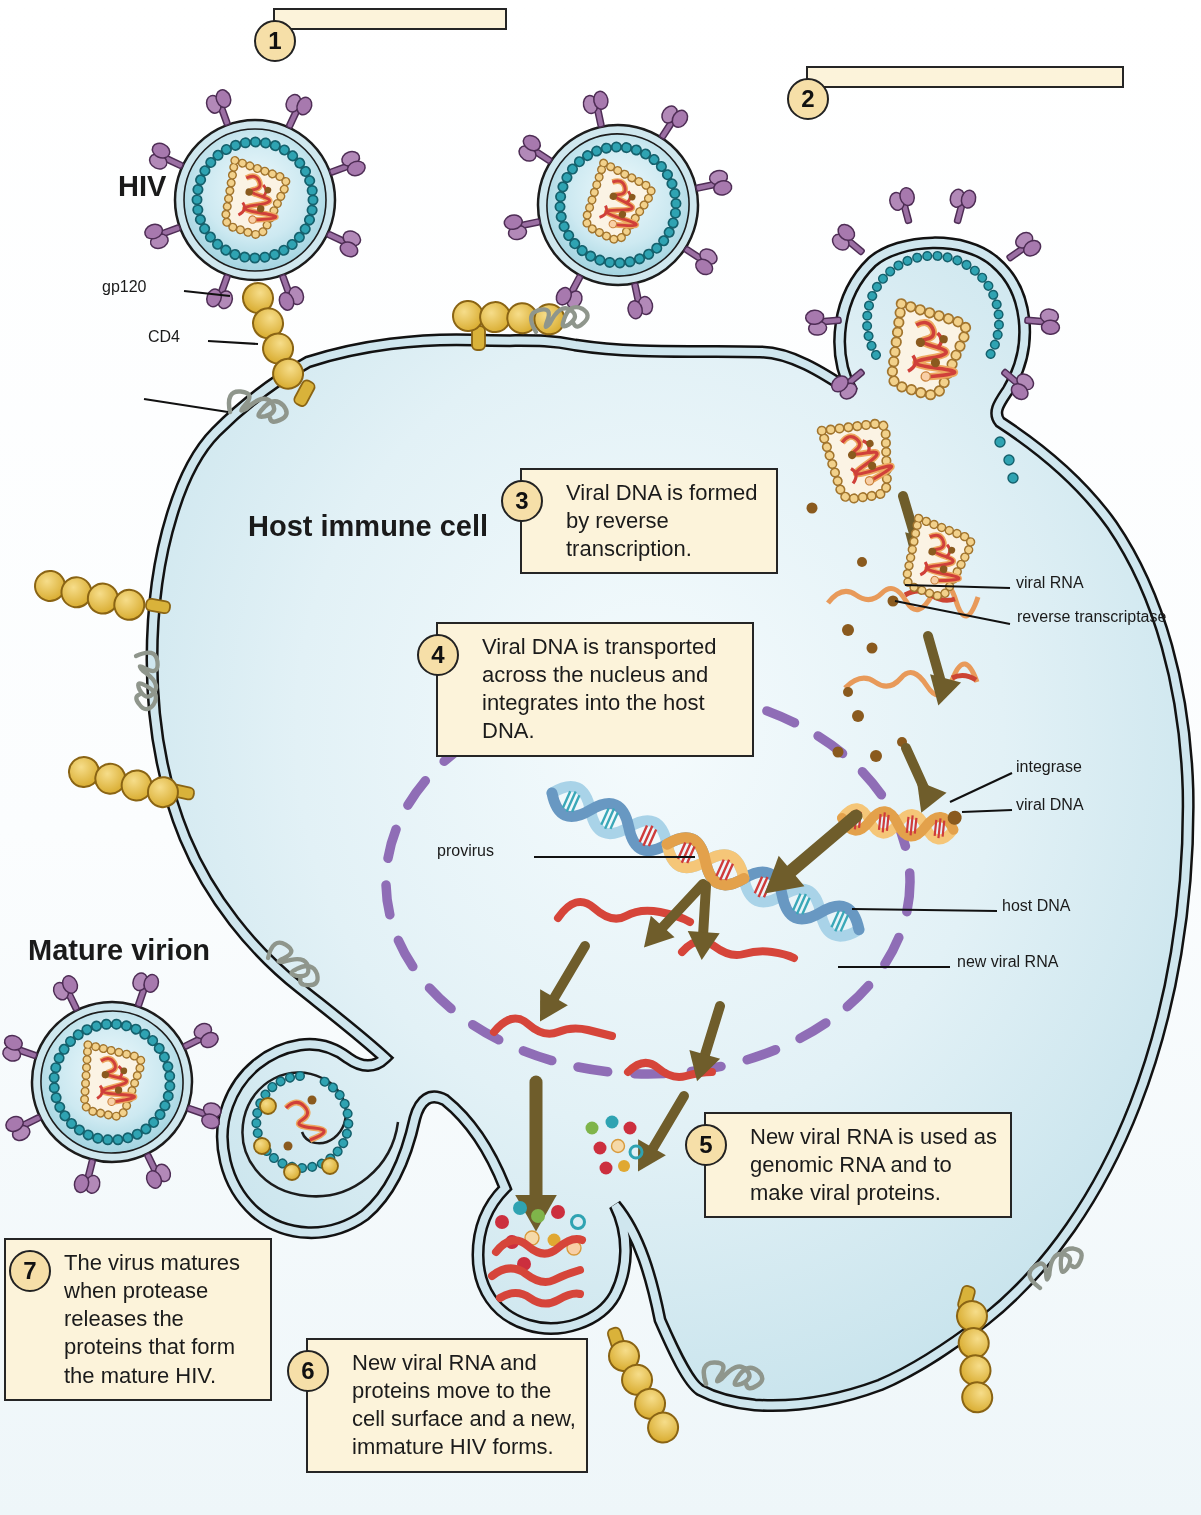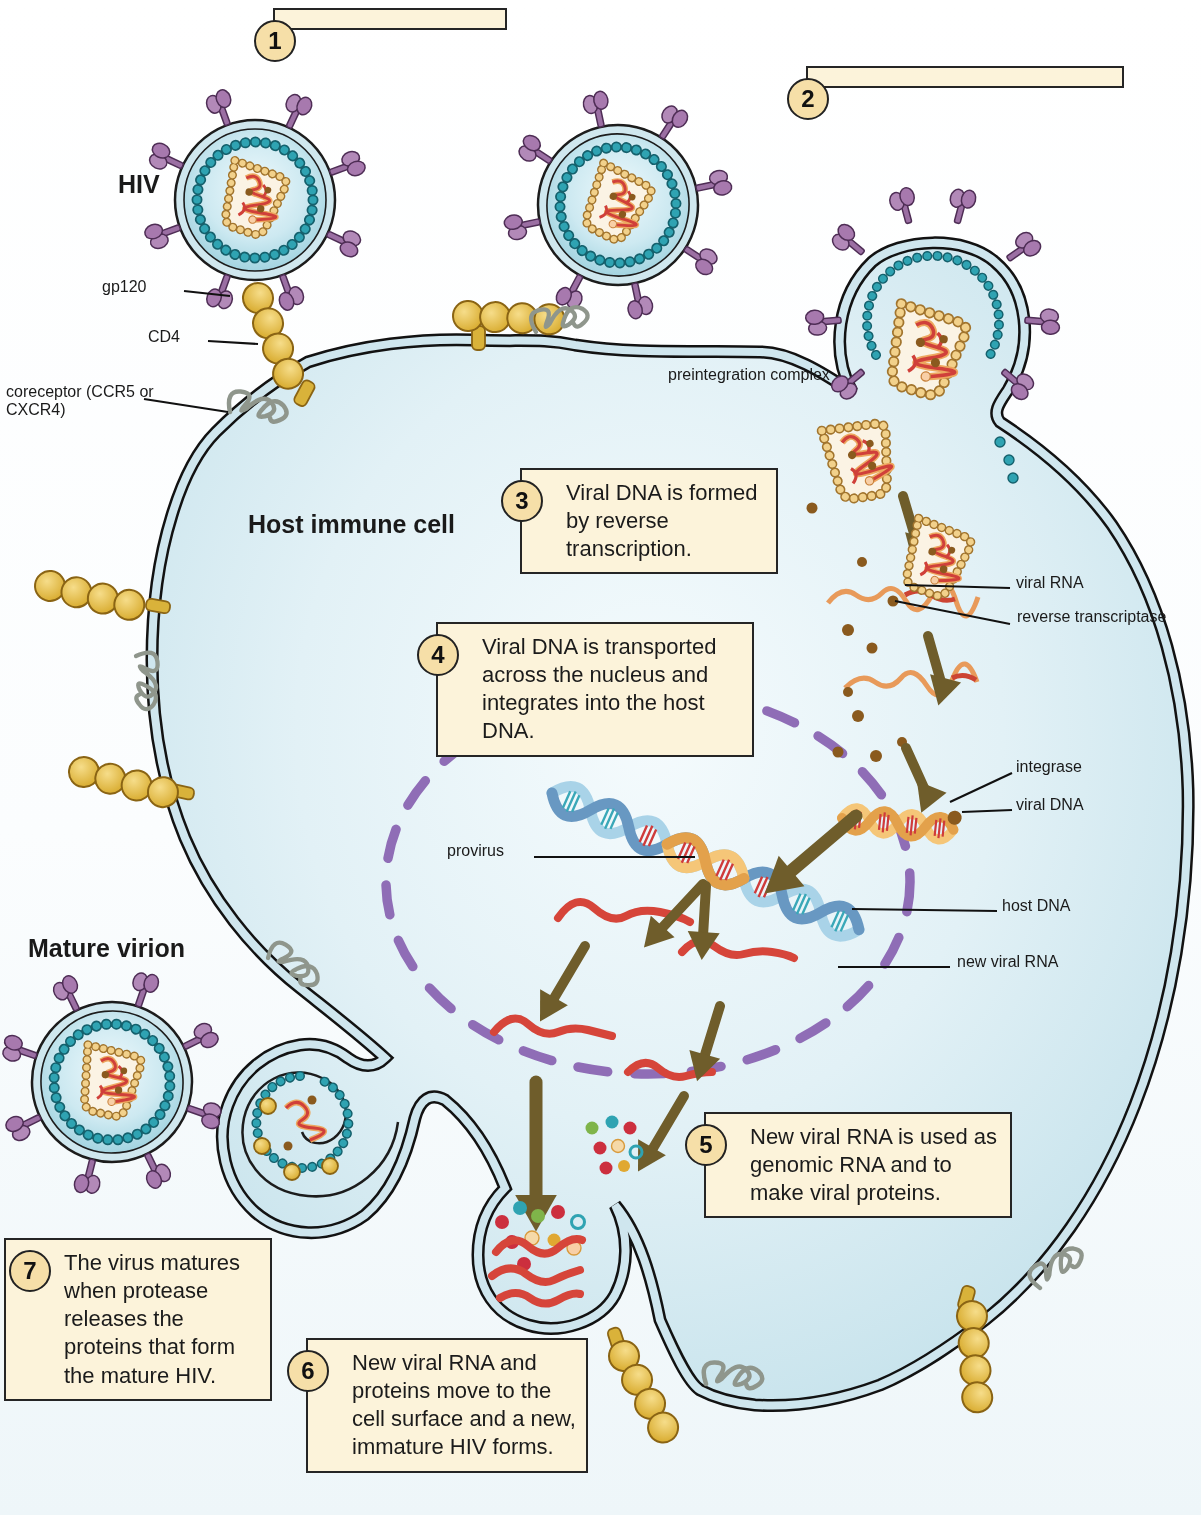--- a/index.html
+++ b/index.html
@@ -7,21 +7,21 @@
     position:relative;width:1201px;height:1515px;overflow:hidden;
     background:linear-gradient(180deg,#ffffff 0%,#fbfdfe 55%,#eef6f9 100%);
     font-family:"Liberation Sans", sans-serif;color:#1c1c1c;
   }
   .stage svg{position:absolute;left:0;top:0;}
   .lbl{
     position:absolute;font-size:16px;line-height:1.15;color:#1a1a1a;
     white-space:nowrap;z-index:5;
   }
   .lbl.wrap{white-space:normal;}
-  .lbl.bold{font-weight:bold;font-size:25px;}
+  .lbl.bold{font-weight:bold;font-size:29px;}
   .callout{
     position:absolute;background:#fcf3da;border:2.5px solid #252525;
     padding:9px 10px 9px 44px;box-sizing:border-box;z-index:6;
     font-size:22px;line-height:1.28;color:#1b1b1b;
   }
   .step-num{
     position:absolute;left:-21px;top:10px;width:42px;height:42px;border-radius:50%;
     background:#f6dfa8;border:2.5px solid #222;box-sizing:border-box;
     font-weight:bold;font-size:24px;line-height:37px;text-align:center;color:#111;
   }
@@ -338,28 +338,26 @@
     <path class="lline" d="M1012,810 L962,812"></path>
     <path class="lline" d="M534,857 L695,857"></path>
     <path class="lline" d="M997,911 L852,909"></path>
     <path class="lline" d="M950,967 L838,967"></path>
   </g>
 </svg>
 
 <div class="lbl bold" style="left:118px;top:170px;">HIV</div>
 <div class="lbl" style="left:102px;top:278px;">gp120</div>
 <div class="lbl" style="left:148px;top:328px;">CD4</div>
-<div class="lbl wrap" style="left:6px;top:383px;width:150px;">coreceptor (CCR5 or CXCR4)</div>
 <div class="lbl bold" style="left:248px;top:510px;">Host immune cell</div>
-<div class="lbl wrap" style="left:668px;top:366px;width:175px;">preintegration complex</div>
 <div class="lbl" style="left:1016px;top:574px;">viral RNA</div>
 <div class="lbl wrap" style="left:1017px;top:608px;width:165px;">reverse transcriptase</div>
 <div class="lbl" style="left:1016px;top:758px;">integrase</div>
 <div class="lbl" style="left:1016px;top:796px;">viral DNA</div>
-<div class="lbl" style="left:437px;top:842px;margin-left:10px;">provirus</div>
+<div class="lbl" style="left:437px;top:842px;">provirus</div>
 <div class="lbl" style="left:1002px;top:897px;">host DNA</div>
 <div class="lbl" style="left:957px;top:953px;">new viral RNA</div>
 <div class="lbl bold" style="left:28px;top:934px;">Mature virion</div>
 
 <div class="callout" style="left:273px;top:8px;width:234px;">
   <div class="step-num">1</div>
 </div>
 <div class="callout" style="left:806px;top:66px;width:318px;">
   <div class="step-num">2</div>
 </div>

